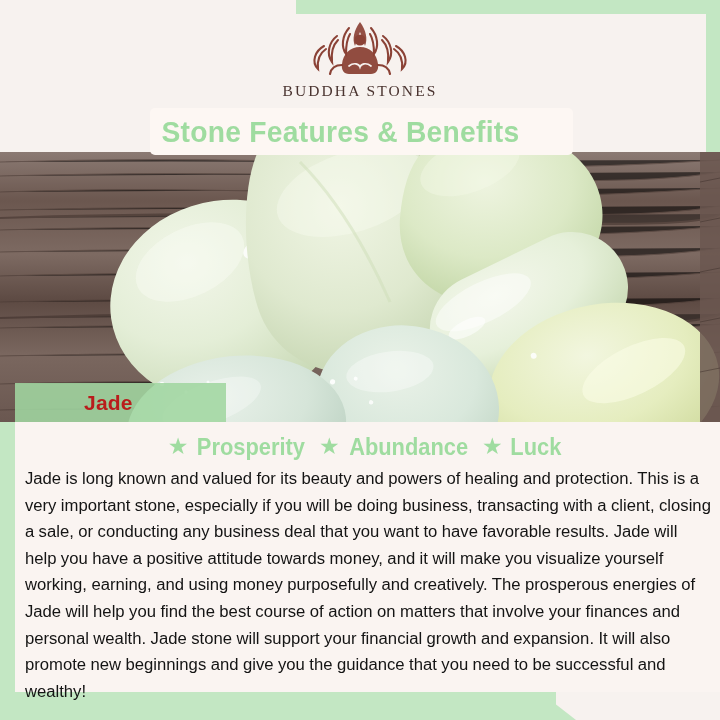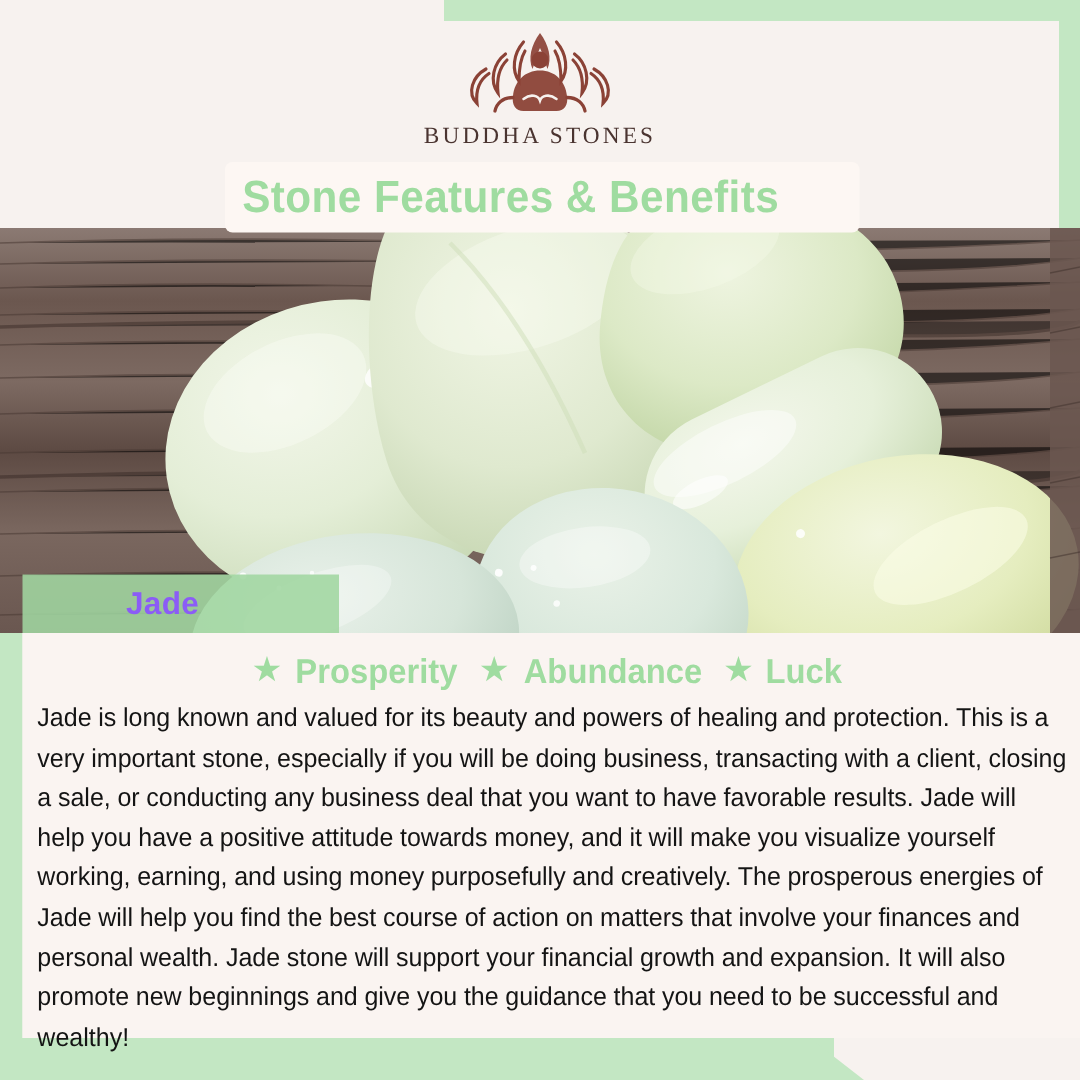--- a/index.html
+++ b/index.html
@@ -114,21 +114,21 @@
     background: rgba(160, 214, 160, 0.88);
     display: flex;
     align-items: center;
     z-index: 5;
   }
   .jade-band .jade-text {
     margin-left: 69px;
     font-family: "Liberation Sans Narrow", "Liberation Sans", sans-serif;
     font-weight: bold;
     font-size: 21px;
-    color: #8b5cf6;
+    color: #b91c1c;
     letter-spacing: 0.2px;
   }
 
   
   .content {
     position: absolute;
     left: 15px; top: 422px;
     width: 705px;
     height: 270px;
     background: #faf4f1;

